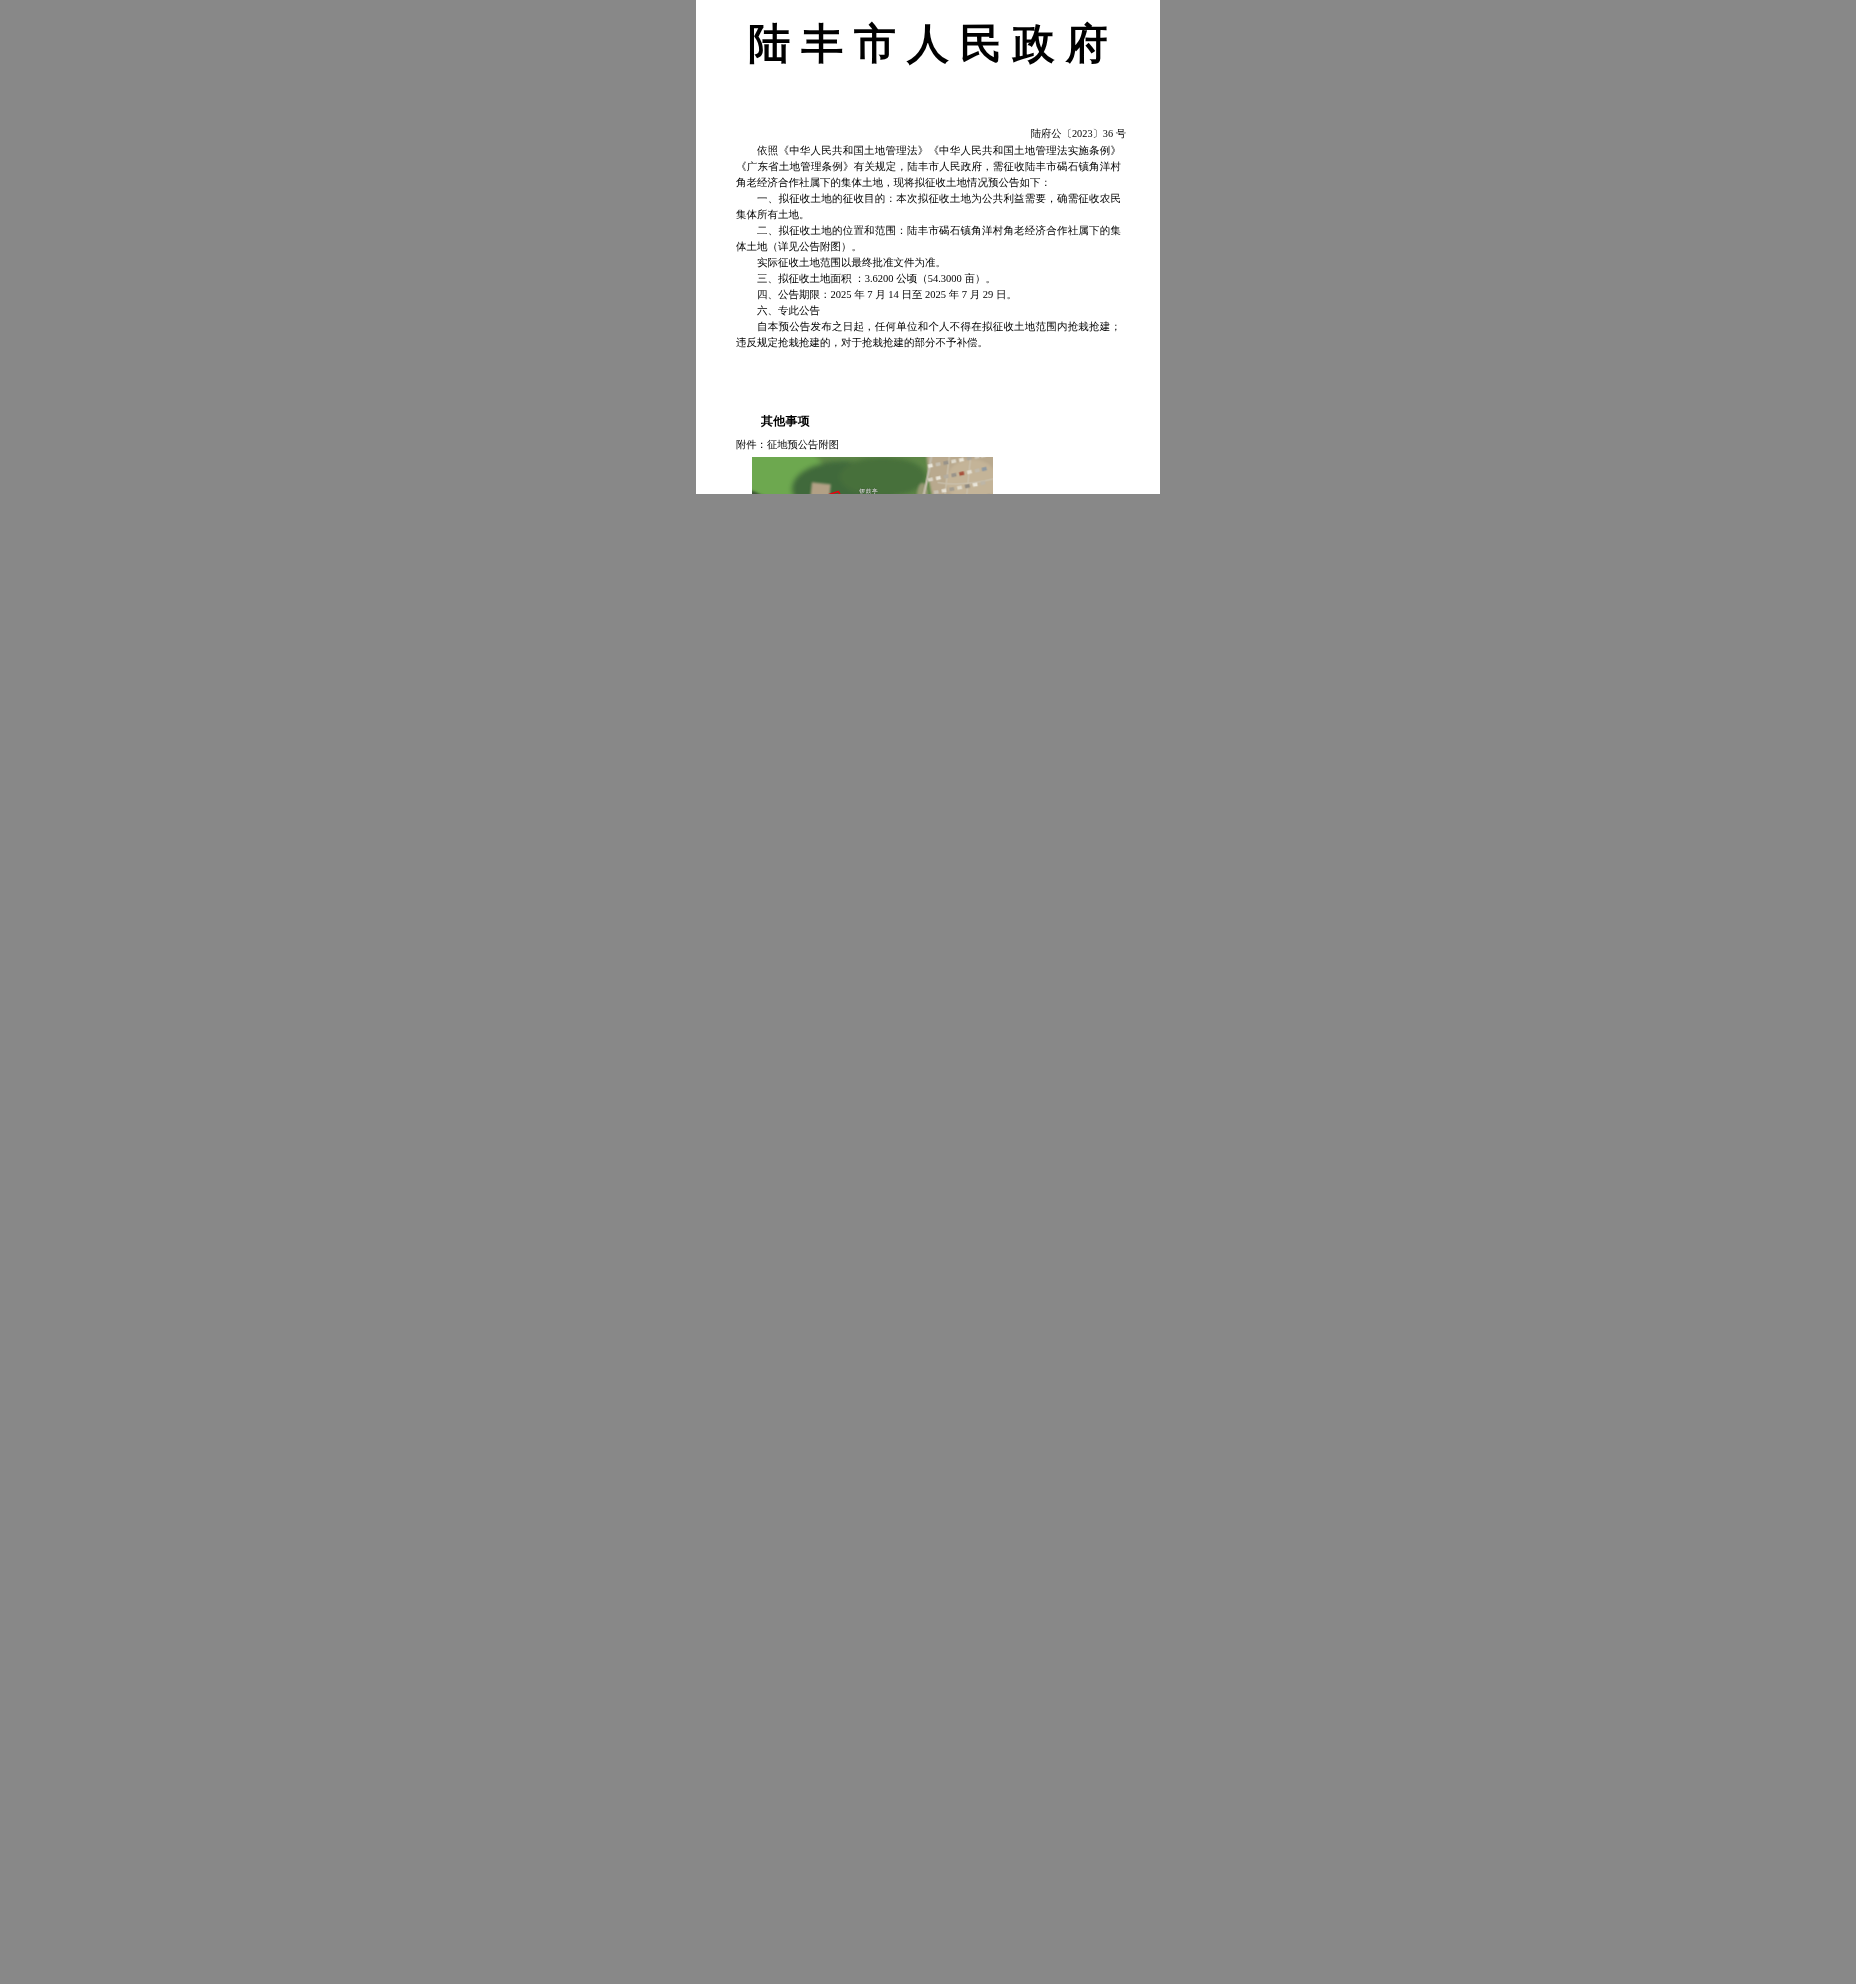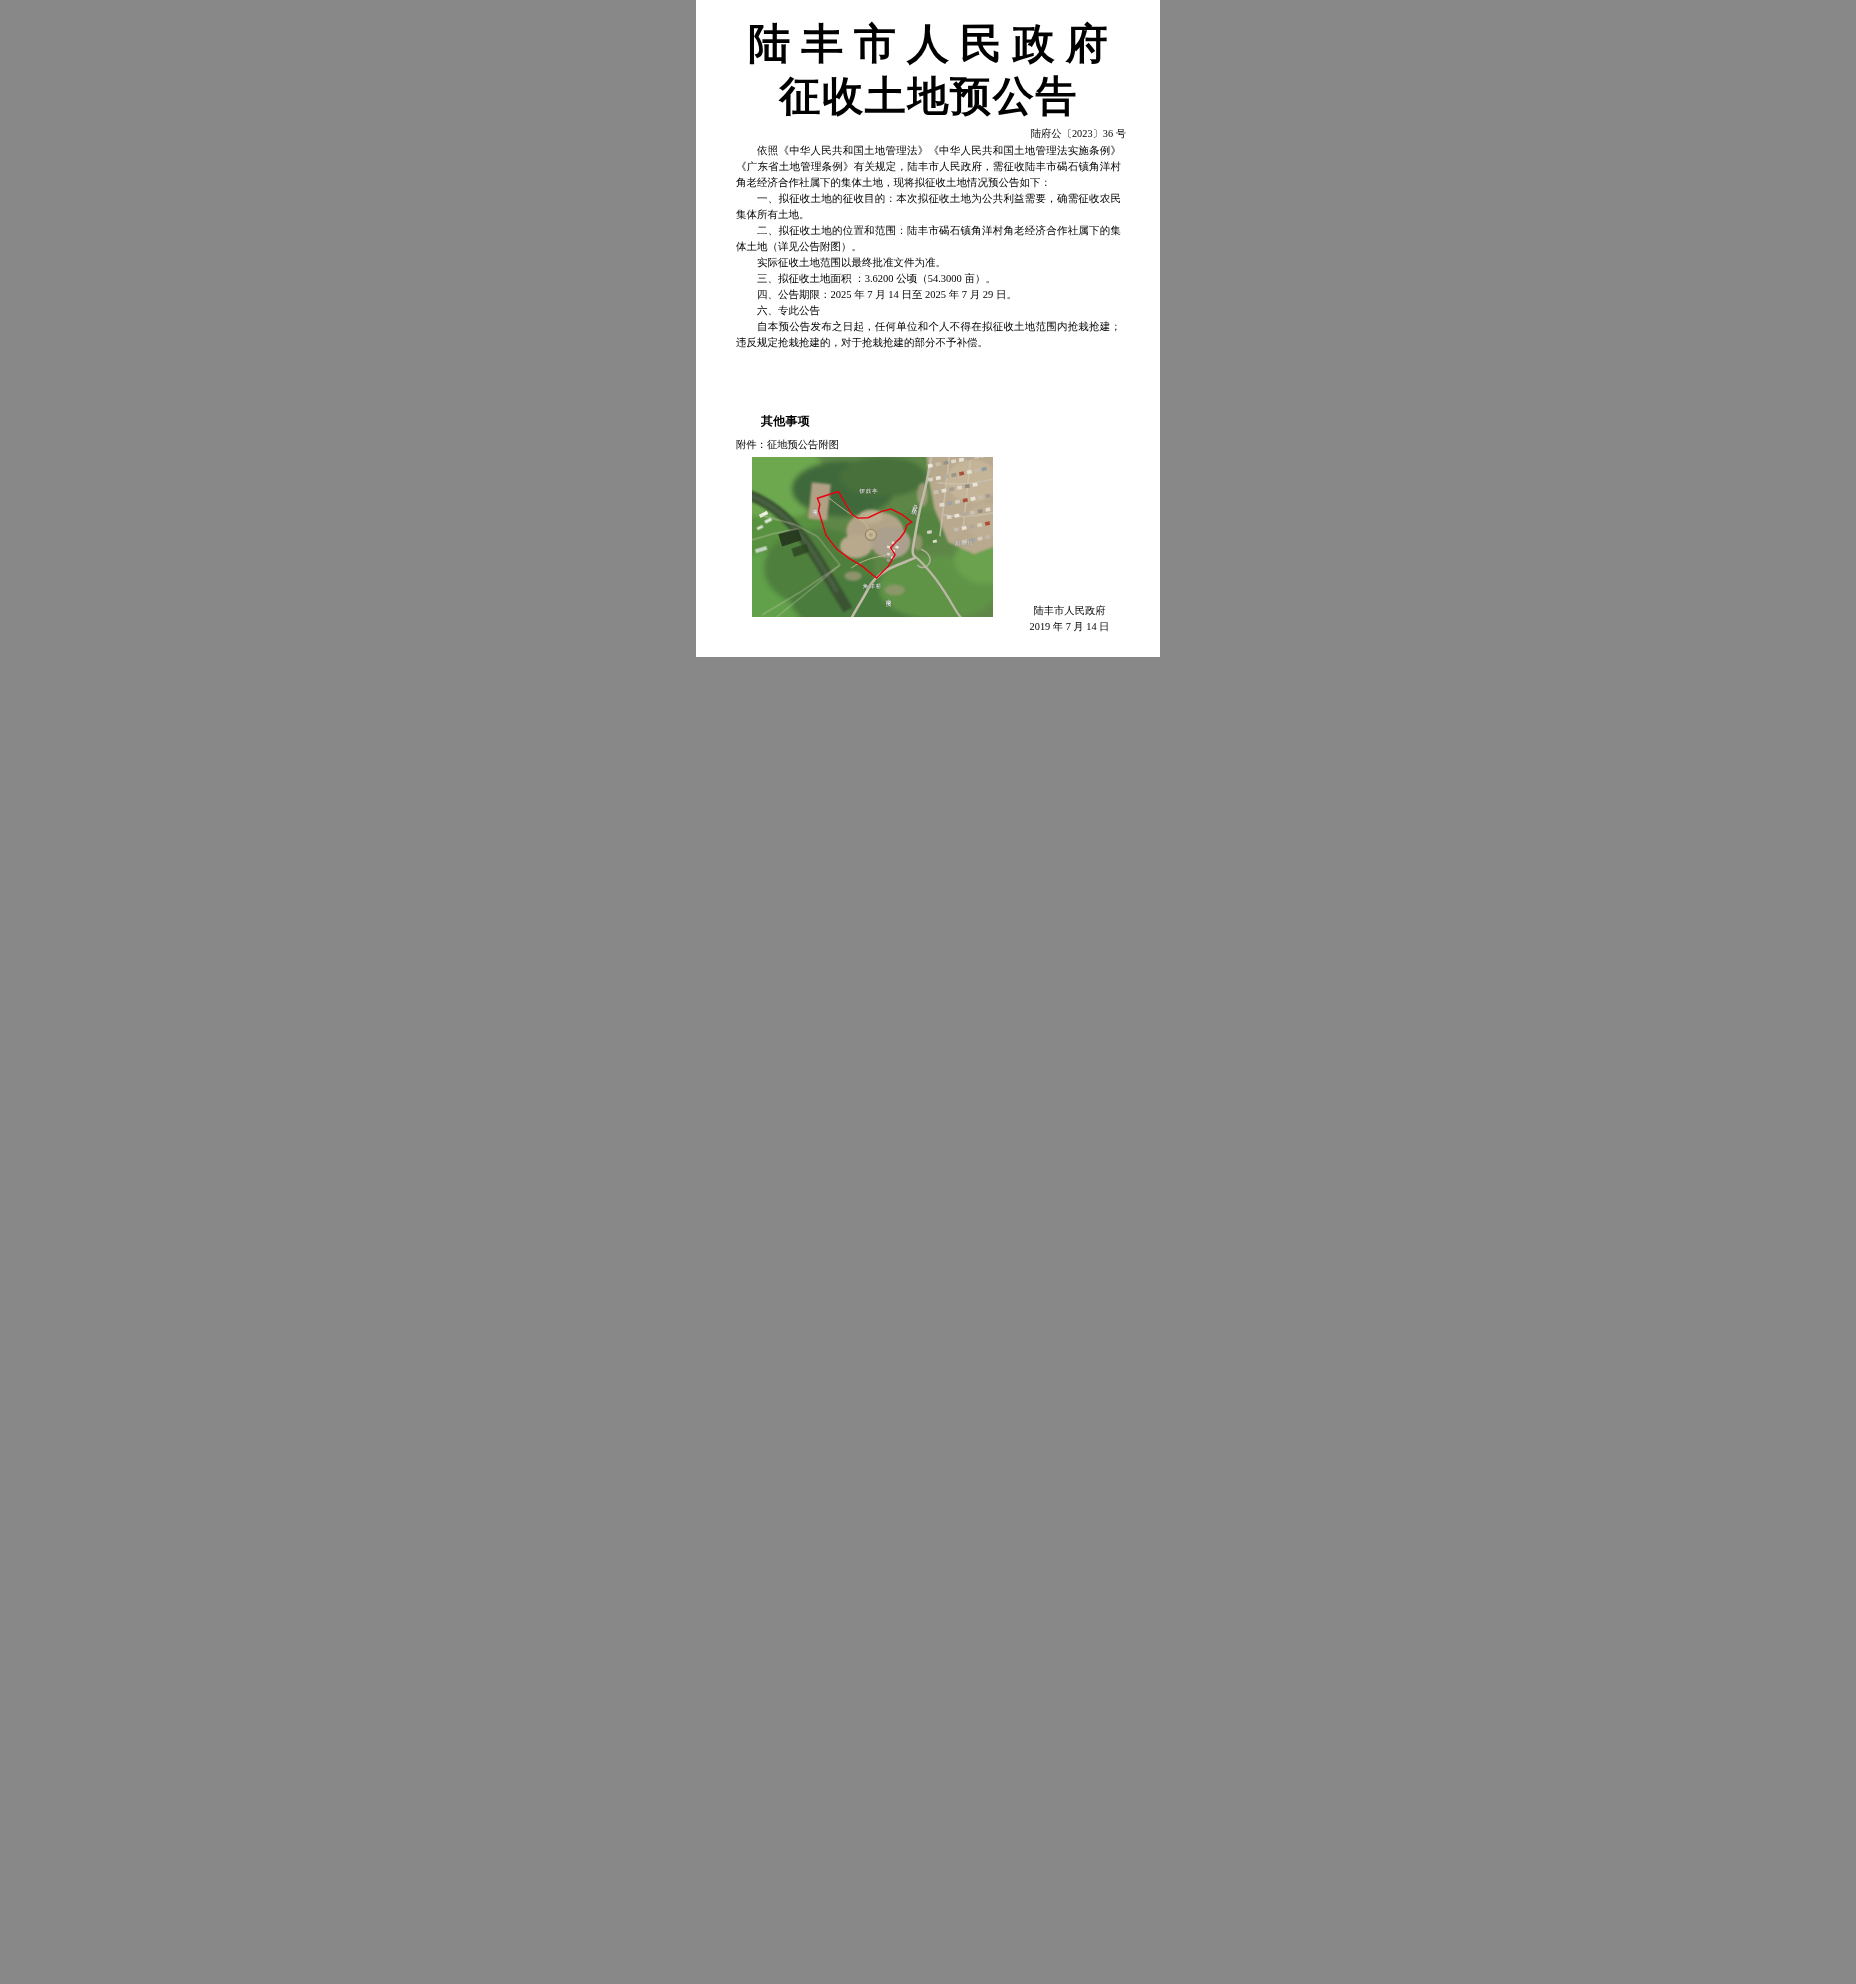--- a/index.html
+++ b/index.html
@@ -1,18 +1,18 @@
 <!DOCTYPE html>
 <html style="font-size:6.4px"><head>
 <meta charset="utf-8">
 <style>
   html,body { margin:0; padding:0; background:#888; }
   .page {
     position:relative;
-    width:464px; height:657px;
+    width:464px; height:494px;
     margin:0 auto;
     background:#ffffff;
     overflow:hidden;
     font-family:"Liberation Serif","DejaVu Serif",serif;
     color:#000;
   }
   .title1 {
     position:absolute; top:22px; left:0; right:0;
     text-align:center;
     font-size:42px; line-height:1.08;
@@ -73,21 +73,20 @@
     font-size:10.3px; line-height:16px;
     white-space:nowrap;
   }
 </style>
 </head>
 <body>
 
 <div class="page">
 
   <div class="title1">陆丰市人民政府</div>
-  <div class="title2">征收土地预公告</div>
 
   <div class="docnum">陆府公〔2023〕36 号</div>
 
   <div class="body">
     <p class="p">依照《中华人民共和国土地管理法》《中华人民共和国土地管理法实施条例》《广东省土地管理条例》有关规定，陆丰市人民政府，需征收陆丰市碣石镇角洋村角老经济合作社属下的集体土地，现将拟征收土地情况预公告如下：</p>
     <p class="p">一、拟征收土地的征收目的：本次拟征收土地为公共利益需要，确需征收农民集体所有土地。</p>
     <p class="p">二、拟征收土地的位置和范围：陆丰市碣石镇角洋村角老经济合作社属下的集体土地（详见公告附图）。</p>
     <p class="p">实际征收土地范围以最终批准文件为准。</p>
     <p class="p">三、拟征收土地面积 ：3.6200 公顷（54.3000 亩）。</p>
     <p class="p">四、公告期限：2025 年 7 月 14 日至 2025 年 7 月 29 日。</p>

